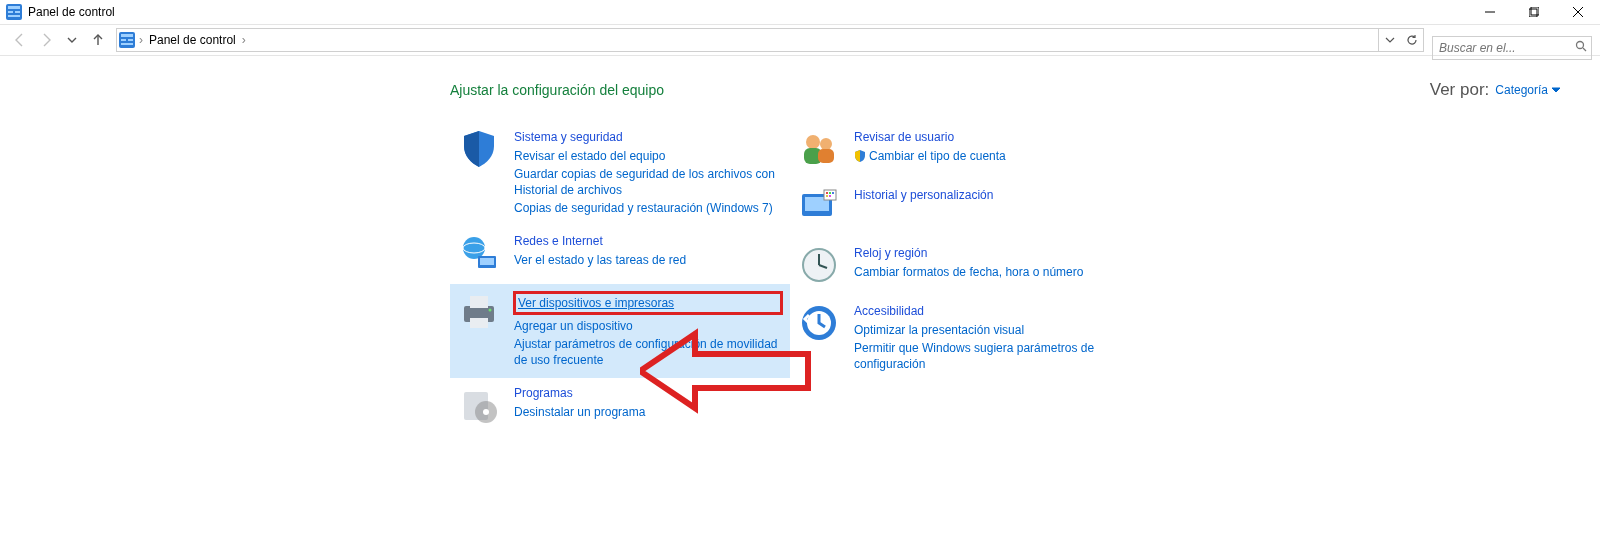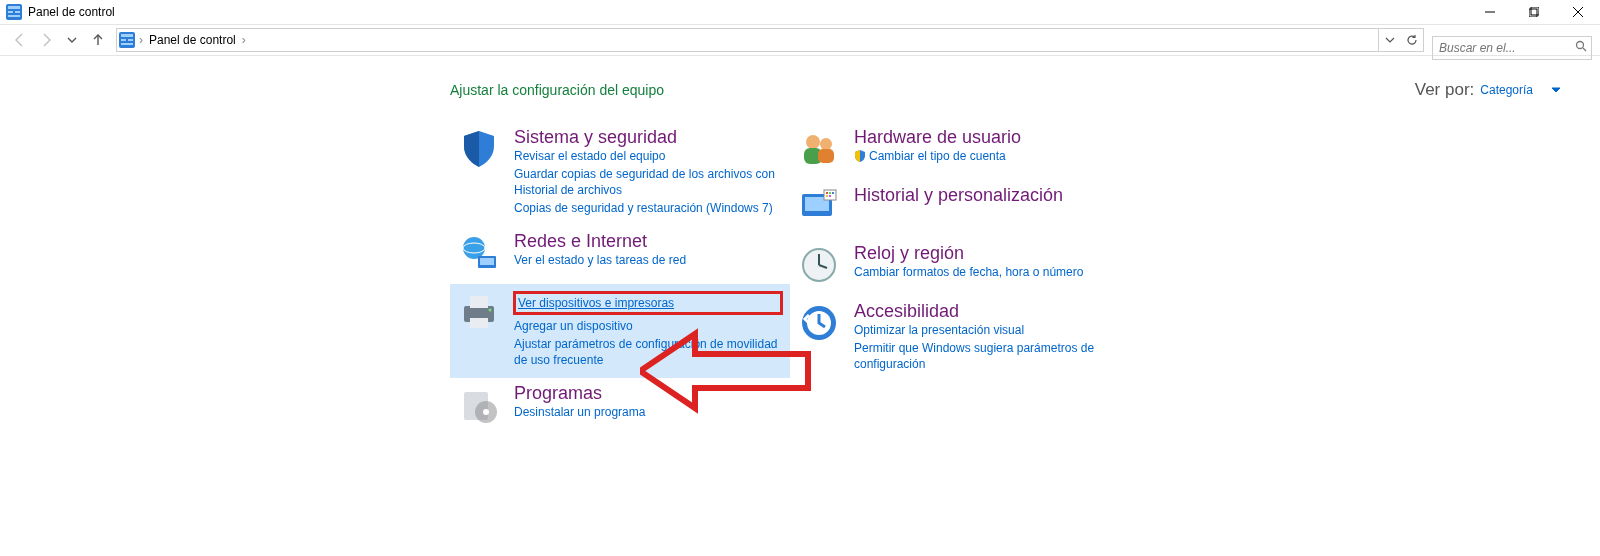--- a/index.html
+++ b/index.html
@@ -23,29 +23,29 @@
   .addr-tail{display:flex;align-items:center;border-left:1px solid #cfcfcf;height:100%;}
   .addr-tail div{width:22px;height:100%;display:flex;align-items:center;justify-content:center;}
   .addr-tail svg{stroke:#555;fill:none;stroke-width:1.2;}
   .searchbox{width:150px;height:22px;border:1px solid #cfcfcf;margin-left:6px;display:flex;align-items:center;padding:0 4px;color:#777;font-style:italic;justify-content:space-between;margin-top:15px;}
   .searchbox input{border:none;outline:none;width:110px;font-size:12px;font-style:italic;color:#777;background:transparent;}
   
   .content{position:relative;padding:24px 0 0 0;}
   .heading-row{display:flex;align-items:center;width:1110px;margin-left:450px;}
   .heading{color:#15803d;font-size:14px;flex:1;}
   .viewby{font-size:17px;color:#555;margin-right:6px;}
-  .viewby-val{color:#0066cc;font-size:12px;display:flex;align-items:center;gap:19px;}
+  .viewby-val{color:#0066cc;font-size:12px;display:flex;align-items:center;gap:4px;}
   .viewby-val svg{stroke:#0066cc;fill:#0066cc;}
   .cols{display:flex;margin-left:450px;margin-top:22px;gap:0;}
   .col{width:340px;}
   .cat{display:flex;gap:14px;padding:6px 8px 10px 8px;}
   .cat.highlight{background:#d3e9fb;}
   .cat-icon{width:42px;height:42px;flex-shrink:0;}
   .cat-body{display:flex;flex-direction:column;gap:2px;}
-  .cat-title{color:#701a75;font-size:18px;line-height:18px;}
+  .cat-title{color:#1d4ed8;font-size:12px;line-height:18px;}
   .cat-link{color:#0066cc;font-size:12px;line-height:16px;cursor:pointer;}
   .cat-link.boxed{border:2px solid #d22;outline:1px solid #d22;text-decoration:underline;padding:1px 2px;margin:2px 0;display:inline-block;}
   .shield-inline{display:inline-block;vertical-align:-2px;margin-right:3px;}
   
   .arrow-annot{position:absolute;left:640px;top:270px;pointer-events:none;}
   
   a{text-decoration:none;}
 </style>
 </head>
 <body>
@@ -227,21 +227,21 @@
       <div class="cat">
         <span class="cat-icon">
           <svg viewBox="0 0 42 42" width="42" height="42">
               <circle cx="15" cy="14" r="7" fill="#f0b070"></circle>
               <rect x="6" y="20" width="18" height="16" rx="6" fill="#4aa04a"></rect>
               <circle cx="28" cy="16" r="6" fill="#f0b070"></circle>
               <rect x="20" y="21" width="16" height="14" rx="5" fill="#e08030"></rect>
             </svg>
         </span>
         <div class="cat-body">
-          <a class="cat-title">Hardware de usuario</a>
+          <a class="cat-title">Revisar de usuario</a>
           <a class="cat-link">
             <span class="shield-inline">
               <svg width="12" height="12" viewBox="0 0 12 12">
                   <path d="M6 0l5 2v3c0 4-2 6-5 7-3-1-5-3-5-7V2l5-2z" fill="#2e7dd7"></path>
                   <path d="M6 0v12c-3-1-5-3-5-7V2l5-2z" fill="#f2c200"></path>
                 </svg>
             </span><span>Cambiar el tipo de cuenta</span>
           </a>
         </div>
       </div>

